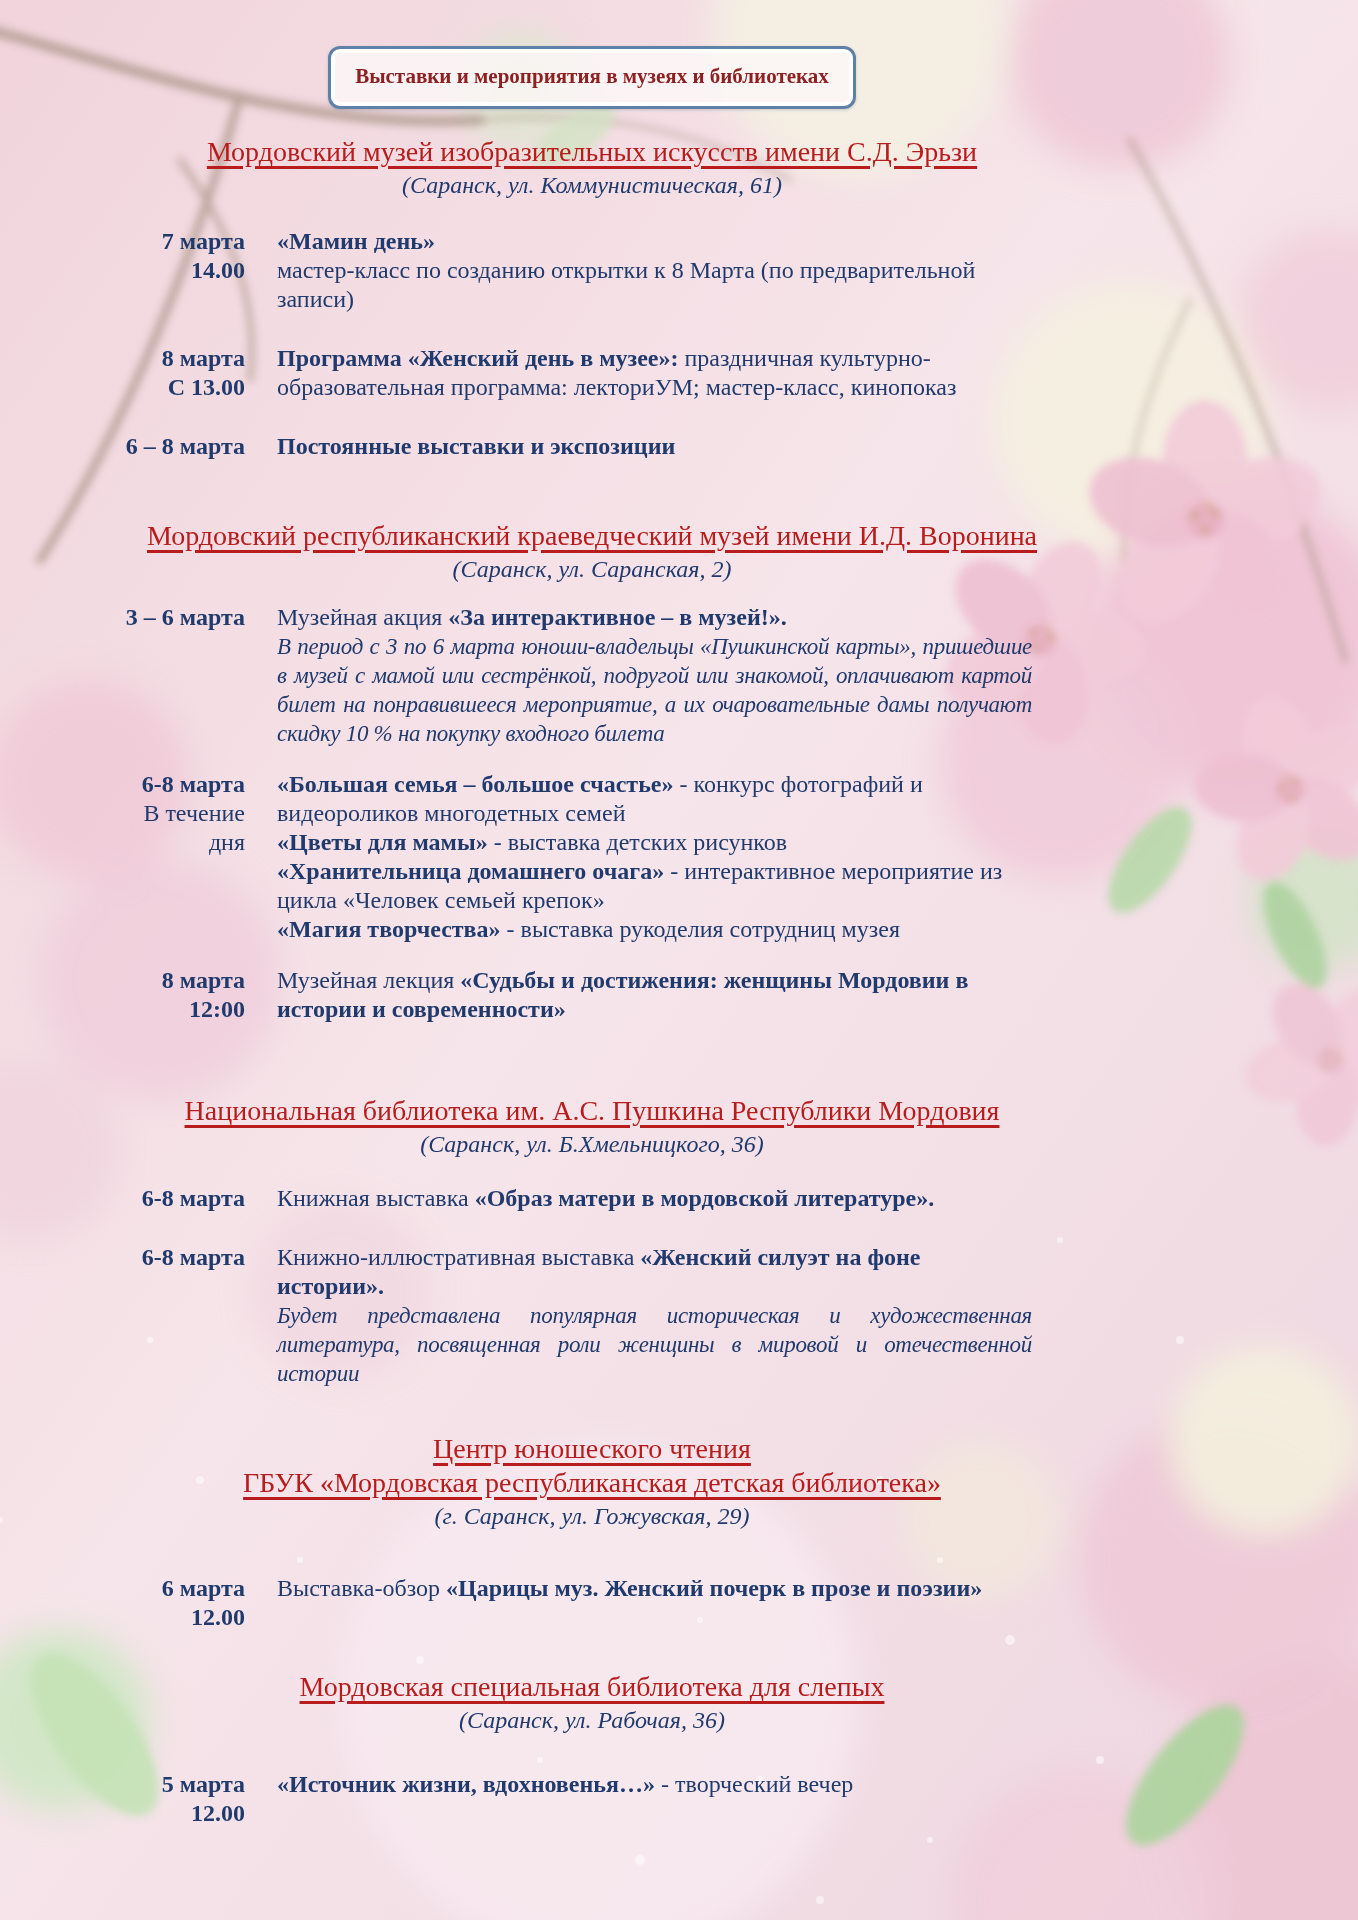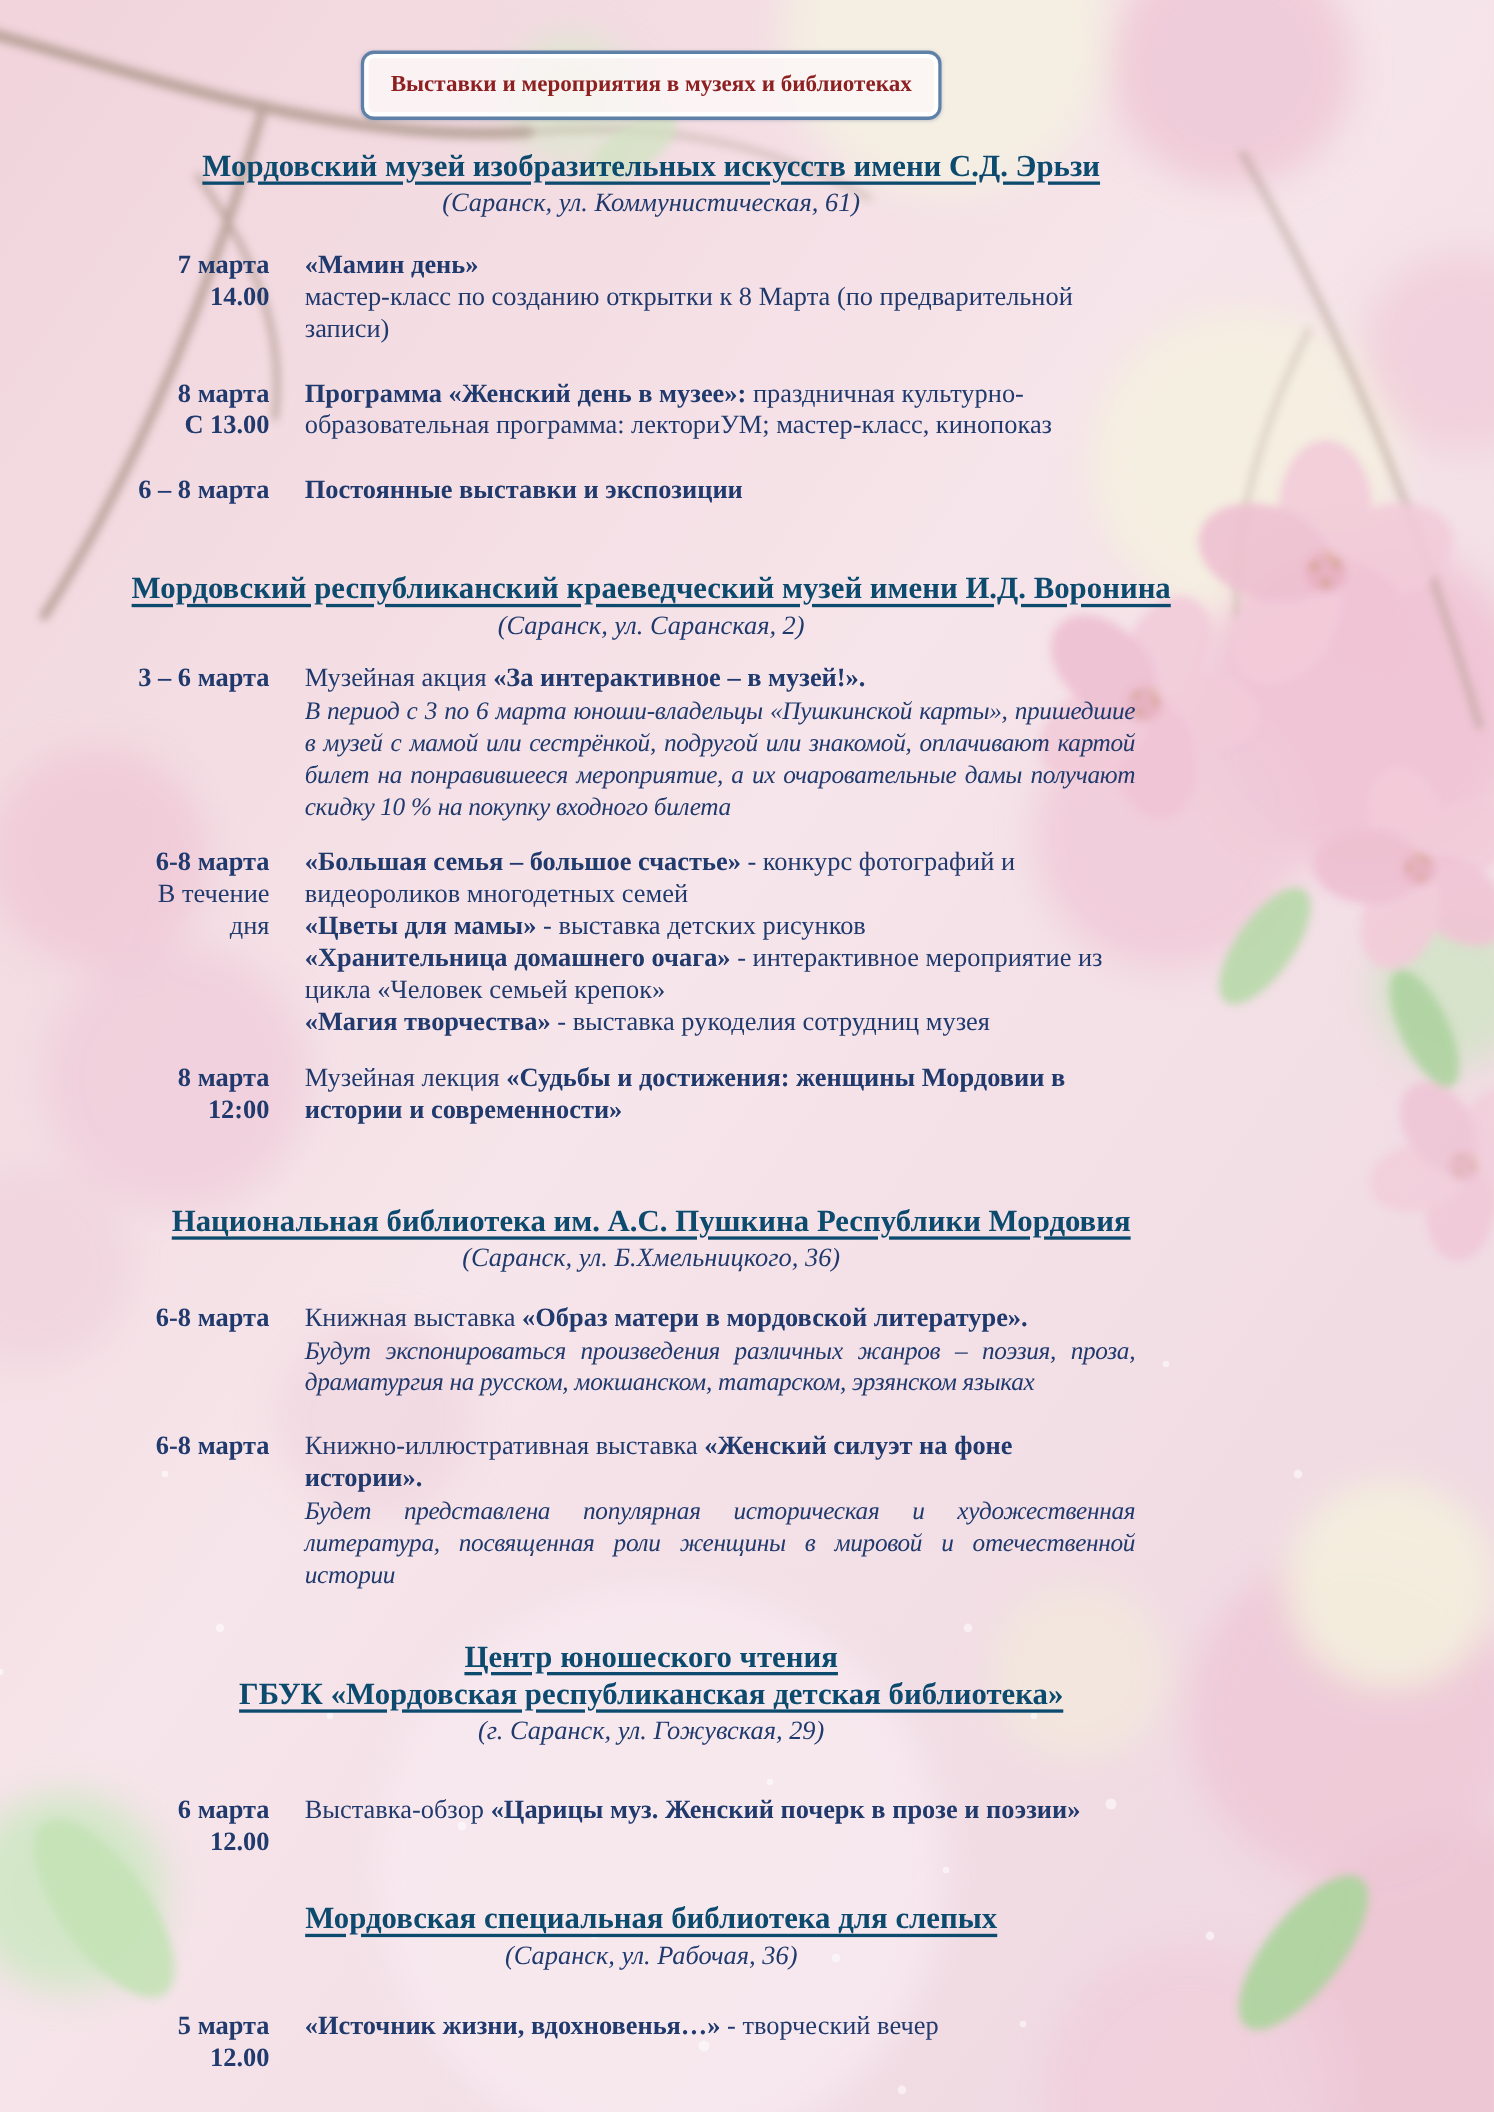--- a/index.html
+++ b/index.html
@@ -14,21 +14,21 @@
   .title-box{
     margin:46px auto 0;display:table;
     background:rgba(253,249,248,.78);
     border:3px solid #5f81a8;border-radius:12px;
     box-shadow:inset 0 0 0 4px rgba(255,255,255,.95),0 1px 3px rgba(90,110,140,.3);
     padding:9px 24px 11px;
   }
   .title-text{color:#8e2022;font-weight:bold;font-size:21px;line-height:37px;white-space:nowrap;}
 
   .sec-title{
-    font-weight:bold;font-size:28px;line-height:34px;text-align:center;color:#0c4a6e;
+    font-weight:normal;font-size:28px;line-height:34px;text-align:center;color:#b91c1c;
     text-decoration:underline;text-decoration-thickness:2.5px;text-underline-offset:5px;
     white-space:nowrap;
   }
   .sec-address{font-style:italic;font-size:24px;line-height:32px;text-align:center;}
 
   .sec-0{margin-top:26px}
   .sec-1{margin-top:58px}
   .sec-2{margin-top:70px}
   .sec-3{margin-top:44px}
   .sec-4{margin-top:38px}
@@ -224,21 +224,20 @@
       <div class="section sec-2">
         <div class="sec-title">Национальная библиотека им. А.С. Пушкина Республики Мордовия</div>
         <div class="sec-address">(Саранск, ул. Б.Хмельницкого, 36)</div>
         <div class="events">
           <div class="event">
             <div class="date">
               <div class="date-line">6-8 марта</div>
             </div>
             <div class="content">
               <div class="para"><span>Книжная выставка </span><span class="b">«Образ матери в мордовской литературе».</span></div>
-              <div class="para it"><span>Будут экспонироваться произведения различных жанров – поэзия, проза, драматургия на русском, мокшанском, татарском, эрзянском языках</span></div>
             </div>
           </div>
           <div class="event">
             <div class="date">
               <div class="date-line">6-8 марта</div>
             </div>
             <div class="content">
               <div class="para"><span>Книжно-иллюстративная выставка </span><span class="b">«Женский силуэт на фоне истории».</span></div>
               <div class="para it"><span>Будет представлена популярная историческая и художественная литература, посвященная роли женщины в мировой и отечественной истории</span></div>
             </div>

